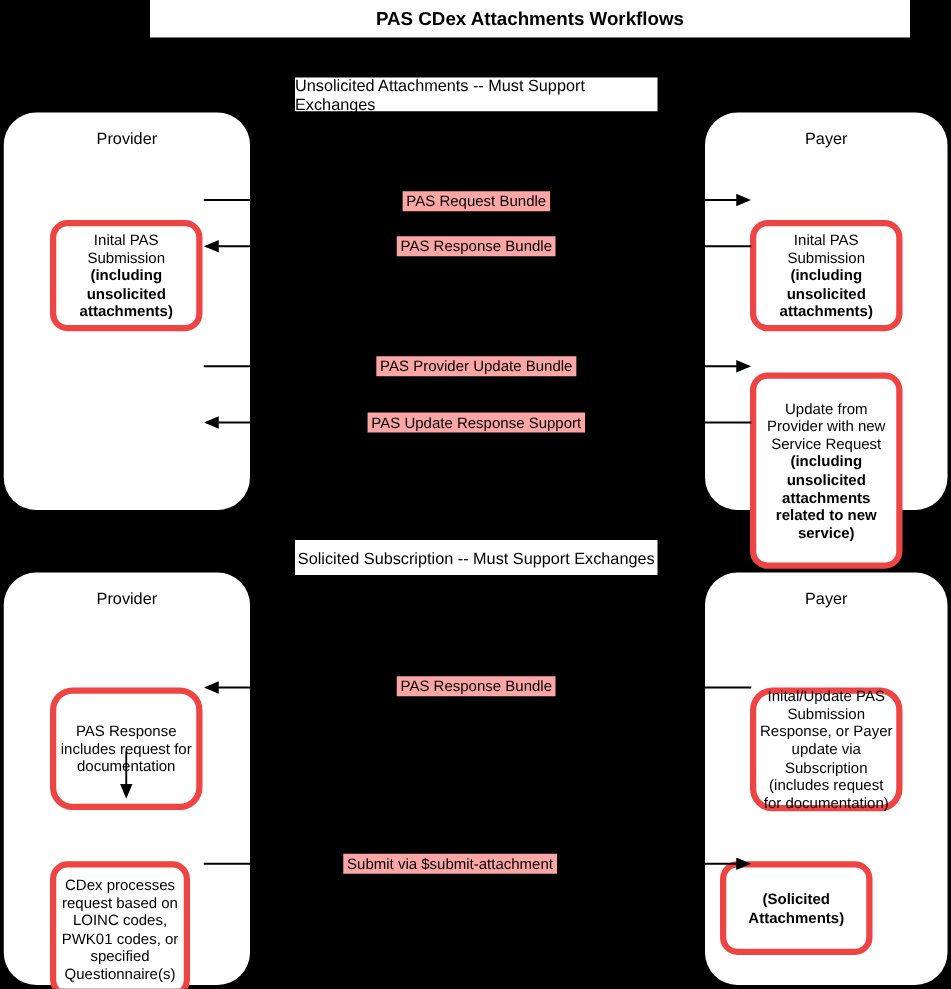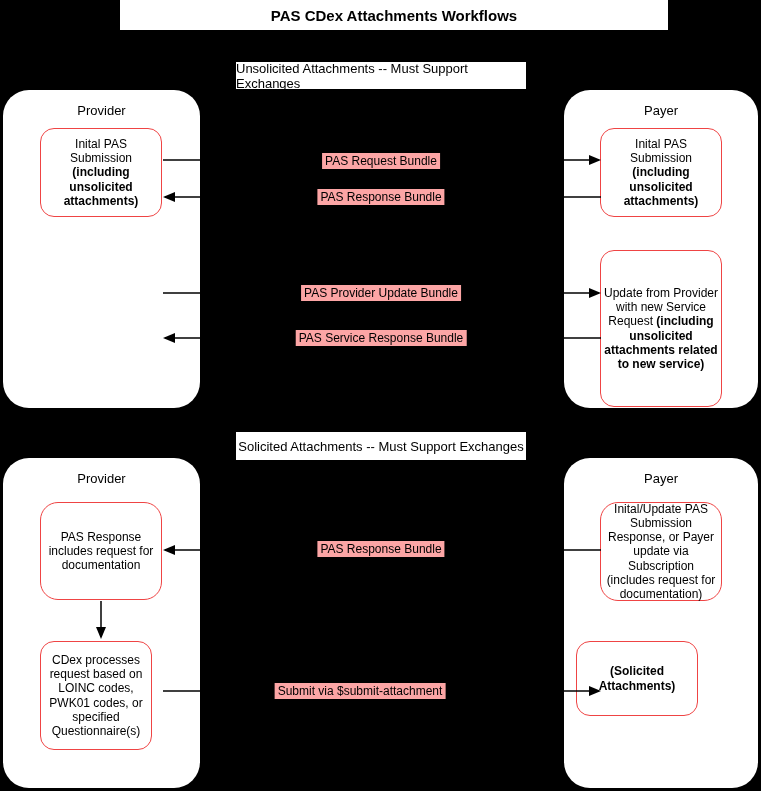--- a/index.html
+++ b/index.html
@@ -10,21 +10,21 @@
   .stage {
     position: relative;
     width: 761px;
     height: 791px;
     background: #000000;
     overflow: hidden;
     color: #000000;
   }
   .title-bar {
     position: absolute;
-    left: 120px; top: 0; width: 548px; height: 30px;
+    left: 120px; top: 0; width: 608px; height: 30px;
     background: #ffffff;
     display: flex; align-items: center; justify-content: center;
     font-size: 15px; font-weight: bold;
     z-index: 3;
   }
   .section-label {
     position: absolute;
     background: #ffffff;
     display: flex; align-items: center; justify-content: center;
     font-size: 13px;
@@ -39,28 +39,29 @@
   .lane-title {
     position: absolute;
     top: 14px; left: 0; width: 100%;
     text-align: center;
     font-size: 13px; line-height: 14px;
     z-index: 2;
   }
   .node {
     position: absolute;
     background: #ffffff;
-    border: 1px solid #ef4444;
+    border: 5px solid #ef4444;
     border-radius: 14px;
     box-sizing: border-box;
     display: flex; align-items: center; justify-content: center;
     text-align: center;
     font-size: 12px; line-height: 1.18;
     padding: 2px;
     z-index: 2;
+    margin-top: 48px;
   }
   .wires {
     position: absolute; left: 0; top: 0;
     z-index: 4;
     pointer-events: none;
   }
   .wires line { stroke: #000000; stroke-width: 1.5; }
   .wire-label {
     position: absolute;
     transform: translate(-50%, -50%);
@@ -72,21 +73,21 @@
   }
 </style>
 </head>
 <body>
 
 <div class="stage">
 
   <div class="title-bar">PAS CDex Attachments Workflows</div>
 
   <div class="section-label" style="left:236px; top:62px; width:290px; height:27px;">Unsolicited Attachments -- Must Support Exchanges</div>
-  <div class="section-label" style="left:236px; top:432px; width:290px; height:28px;">Solicited Attachments -- Must Support Exchanges</div>
+  <div class="section-label" style="left:236px; top:432px; width:290px; height:28px;">Solicited Subscription -- Must Support Exchanges</div>
 
   <div class="lane" style="left:3px; top:90px; width:197px; height:318px;">
     <div class="lane-title">Provider</div>
   </div>
   <div class="lane" style="left:564px; top:90px; width:194px; height:318px;">
     <div class="lane-title">Payer</div>
   </div>
   <div class="lane" style="left:3px; top:458px; width:197px; height:330px;">
     <div class="lane-title">Provider</div>
   </div>
@@ -128,17 +129,17 @@
     <line x1="163" y1="293" x2="599" y2="293" marker-end="url(#ah)"></line>
     <line x1="601" y1="338" x2="165" y2="338" marker-end="url(#ah)"></line>
     <line x1="601" y1="550" x2="165" y2="550" marker-end="url(#ah)"></line>
     <line x1="163" y1="691" x2="599" y2="691" marker-end="url(#ah)"></line>
     <line x1="101" y1="601" x2="101" y2="637" marker-end="url(#ah)"></line>
   </svg>
 
   <div class="wire-label" style="left:381px; top:161px;">PAS Request Bundle</div>
   <div class="wire-label" style="left:381px; top:197px;">PAS Response Bundle</div>
   <div class="wire-label" style="left:381px; top:293px;">PAS Provider Update Bundle</div>
-  <div class="wire-label" style="left:381px; top:338px;">PAS Service Response Bundle</div>
+  <div class="wire-label" style="left:381px; top:338px;">PAS Update Response Support</div>
   <div class="wire-label" style="left:381px; top:549px;">PAS Response Bundle</div>
   <div class="wire-label" style="left:360px; top:691px;">Submit via $submit-attachment</div>
 
 </div>
 
 </body></html>

